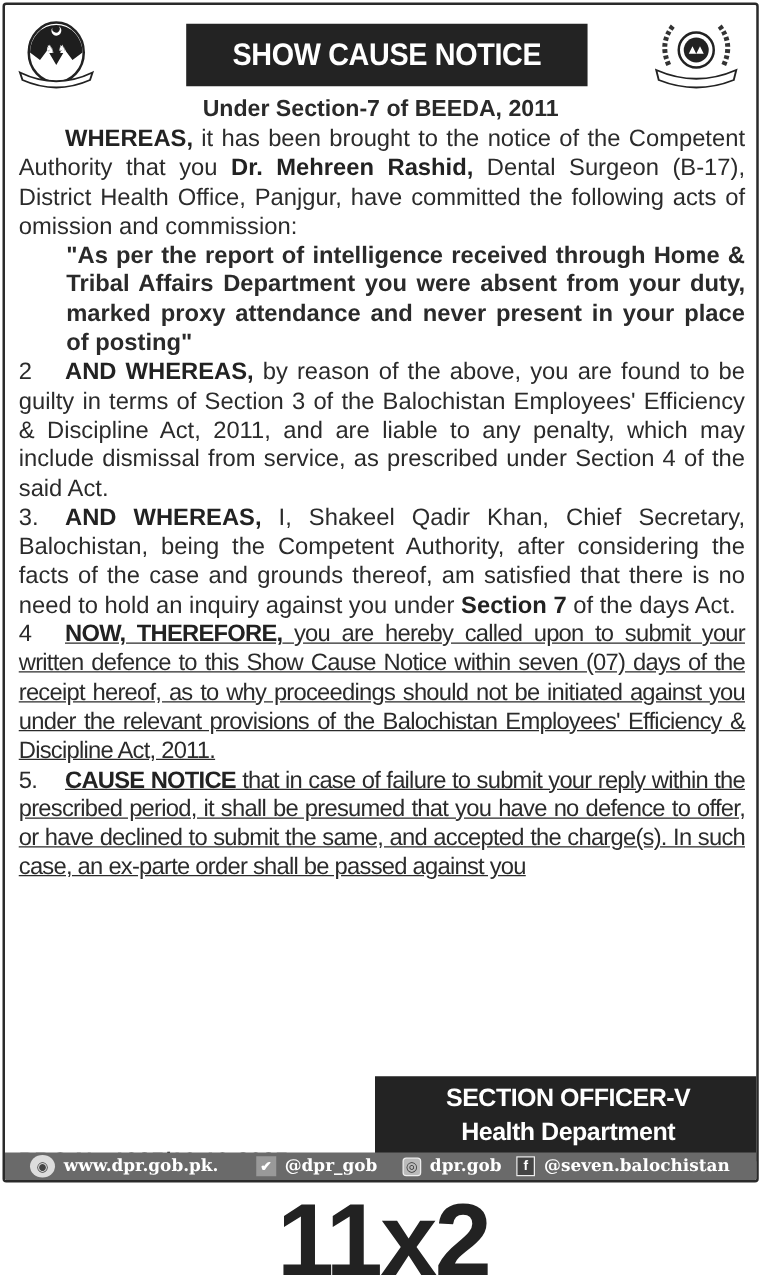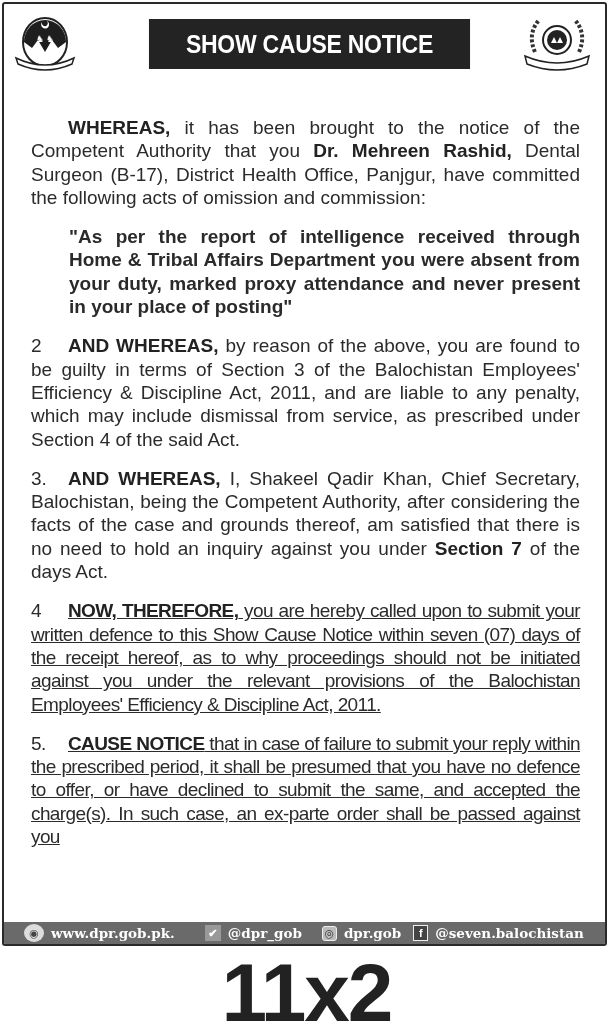--- a/index.html
+++ b/index.html
@@ -7,21 +7,21 @@
          font-family: "Liberation Sans", sans-serif; color: #222; }
   .frame { position: absolute; left: 2px; top: 2px; width: 605px; height: 944px;
            border: 2px solid #2a2a2a; border-radius: 3px; background: #fff; box-sizing: border-box; overflow: hidden; }
   .logo-left { position: absolute; left: 8px; top: 8px; width: 66px; height: 62px; }
   .logo-right { position: absolute; right: 8px; top: 8px; width: 80px; height: 62px; }
   .title-box { position: absolute; left: 131px; top: 15px; width: 349px; height: 50px; background: #232323;
                color: #fff; font-weight: bold; font-size: 25px; display: flex; align-items: center; justify-content: center;
                letter-spacing: -0.3px; transform: scaleX(0.92); transform-origin: center; }
   .subtitle { position: absolute; left: 0; right: 0; top: 72px; text-align: center; font-weight: bold; font-size: 18.5px; color: #2a2a2a; }
   .body { position: absolute; left: 11px; right: 9px; top: 96px; font-size: 19px; line-height: 23.3px; color: #2b2b2b; }
-  .body p { margin: 16px; text-align: justify; text-align-last: left; }
+  .body p { margin: 0; text-align: justify; text-align-last: left; }
   .body b { color: #222; }
   .indent { text-indent: 37px; }
   .quote { padding-left: 38px; font-weight: bold; color: #2a2a2a; }
   .num { display: inline-block; width: 37px; }
   .cond { font-stretch: condensed; letter-spacing: -0.6px; text-decoration: underline; }
   .prq { position: absolute; left: 11px; top: 915px; font-weight: bold; font-size: 19px; color: #222; letter-spacing: -0.3px; }
   .sig { position: absolute; left: 296px; top: 857px; width: 309px; height: 68px; background: #232323; color: #fff;
          font-weight: bold; font-size: 20px; line-height: 27px; text-align: center; padding-top: 5px; box-sizing: border-box; letter-spacing: -0.4px; }
   .footer { position: absolute; left: 0; right: 0; bottom: 0; height: 22px; background: #6a6a6a; color: #fff;
             font-family: "DejaVu Serif", serif; font-weight: bold; font-size: 13.5px; display: flex; align-items: center; padding-left: 20px; gap: 4px; }
@@ -51,32 +51,37 @@
 
   <svg class="logo-right" viewBox="0 0 80 62">
     <path d="M18 40 Q10 22 22 8" fill="none" stroke="#333" stroke-width="4" stroke-dasharray="3 2"></path>
     <path d="M62 40 Q70 22 58 8" fill="none" stroke="#333" stroke-width="4" stroke-dasharray="3 2"></path>
     <circle cx="40" cy="28" r="14" fill="#fff" stroke="#222" stroke-width="2"></circle>
     <circle cx="40" cy="28" r="10" fill="#222"></circle>
     <path d="M34 31 L37 25 L40 31 L43 25 L46 31 Z" fill="#fff"></path>
     <path d="M8 44 Q40 58 72 44 L70 52 Q40 64 10 52 Z" fill="#fff" stroke="#222" stroke-width="1.5"></path>
   </svg>
 
+  <div class="subtitle">Under Section-7 of BEEDA, 2011</div>
 
   <div class="body">
     <p class="indent"><b>WHEREAS,</b><span> it has been brought to the notice of the Competent Authority that you </span><b>Dr. Mehreen Rashid,</b><span> Dental Surgeon (B-17), District Health Office, Panjgur, have committed the following acts of omission and commission:</span></p>
     <p class="quote">"As per the report of intelligence received through Home &amp; Tribal Affairs Department you were absent from your duty, marked proxy attendance and never present in your place of posting"</p>
     <p><span class="num">2</span><b>AND WHEREAS,</b><span> by reason of the above, you are found to be guilty in terms of Section 3 of the Balochistan Employees' Efficiency &amp; Discipline Act, 2011, and are liable to any penalty, which may include dismissal from service, as prescribed under Section 4 of the said Act.</span></p>
     <p><span class="num">3.</span><b>AND WHEREAS,</b><span> I, Shakeel Qadir Khan, Chief Secretary, Balochistan, being the Competent Authority, after considering the facts of the case and grounds thereof, am satisfied that there is no need to hold an inquiry against you under </span><b>Section 7</b><span> of the days Act.</span></p>
     <p class="cond"><span class="num">4</span><b>NOW, THEREFORE,</b><span> you are hereby called upon to submit your written defence to this Show Cause Notice within seven (07) days of the receipt hereof, as to why proceedings should not be initiated against you under the relevant provisions of the Balochistan Employees' Efficiency &amp; Discipline Act, 2011.</span></p>
     <p class="cond"><span class="num">5.</span><b>CAUSE NOTICE</b><span> that in case of failure to submit your reply within the prescribed period, it shall be presumed that you have no defence to offer, or have declined to submit the same, and accepted the charge(s). In such case, an ex-parte order shall be passed against you</span></p>
   </div>
 
   <div class="prq">PRQ No.1935/16-10-2025</div>
 
+  <div class="sig">
+    <div>SECTION OFFICER-V</div>
+    <div>Health Department</div>
+  </div>
 
   <div class="footer">
     <span class="ic globe">◉</span>
     <span>www.dpr.gob.pk.</span>
     <span class="sep"></span>
     <span class="ic tw">✔</span>
     <span>@dpr_gob</span>
     <span class="sep" style="width:12px"></span>
     <span class="ic ig">◎</span>
     <span>dpr.gob</span>

